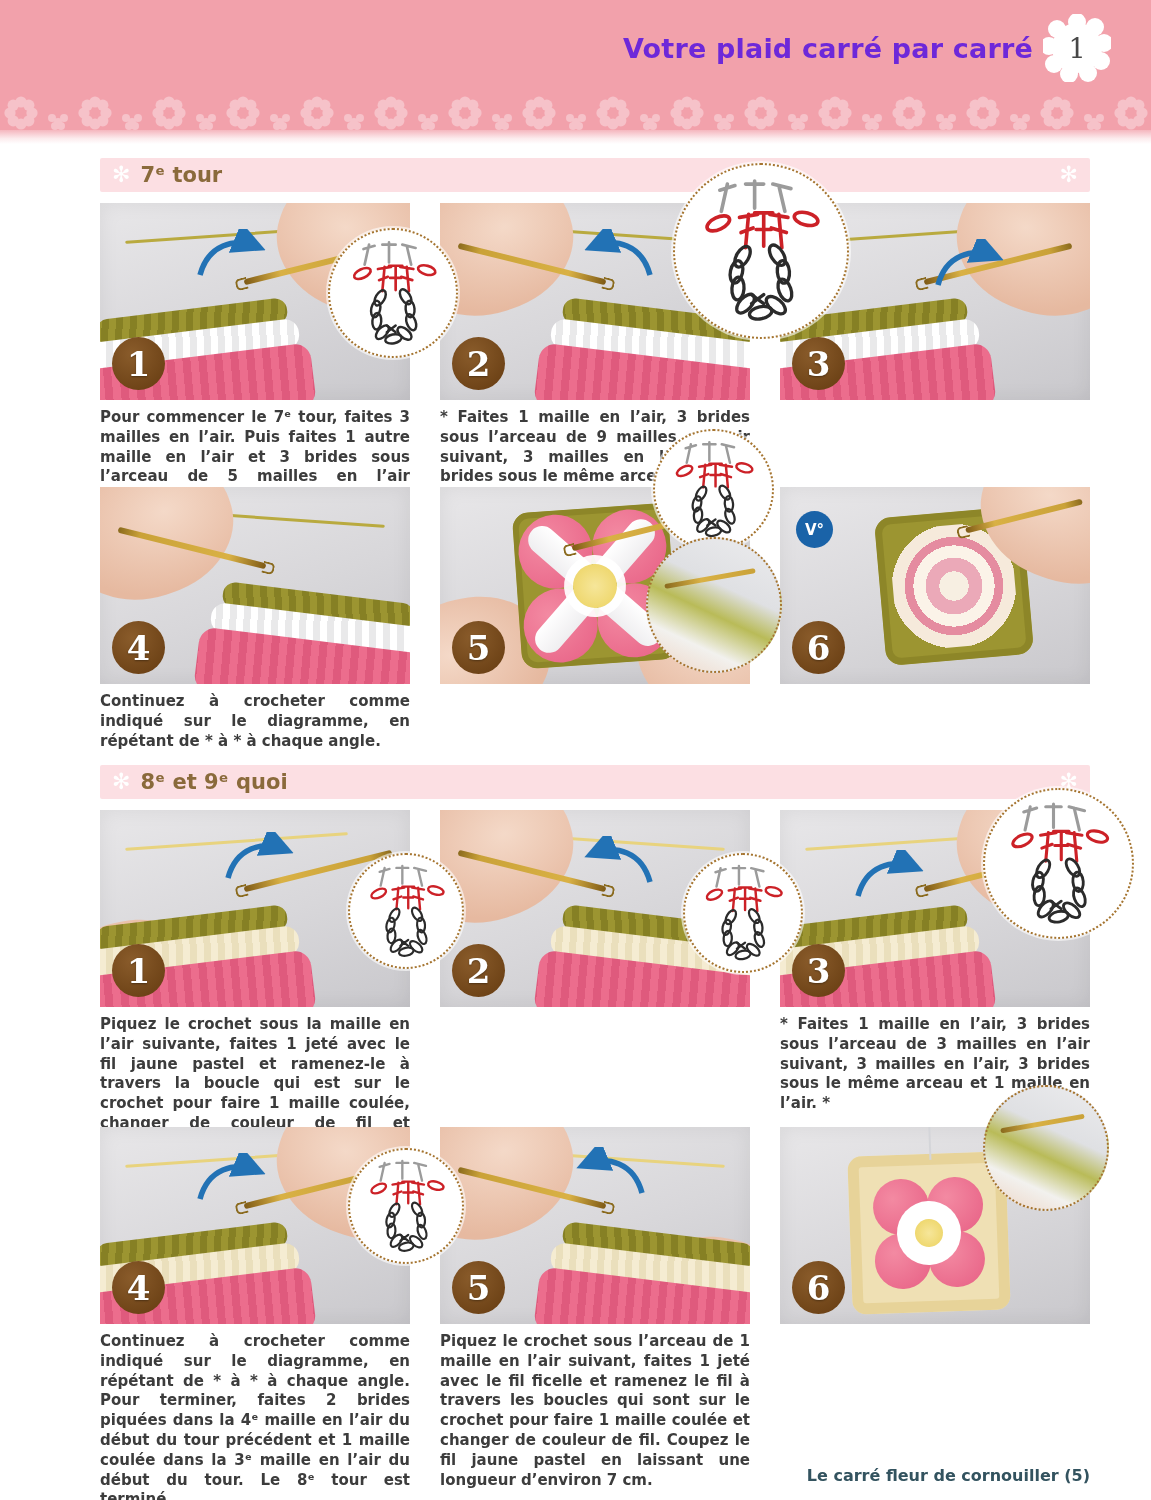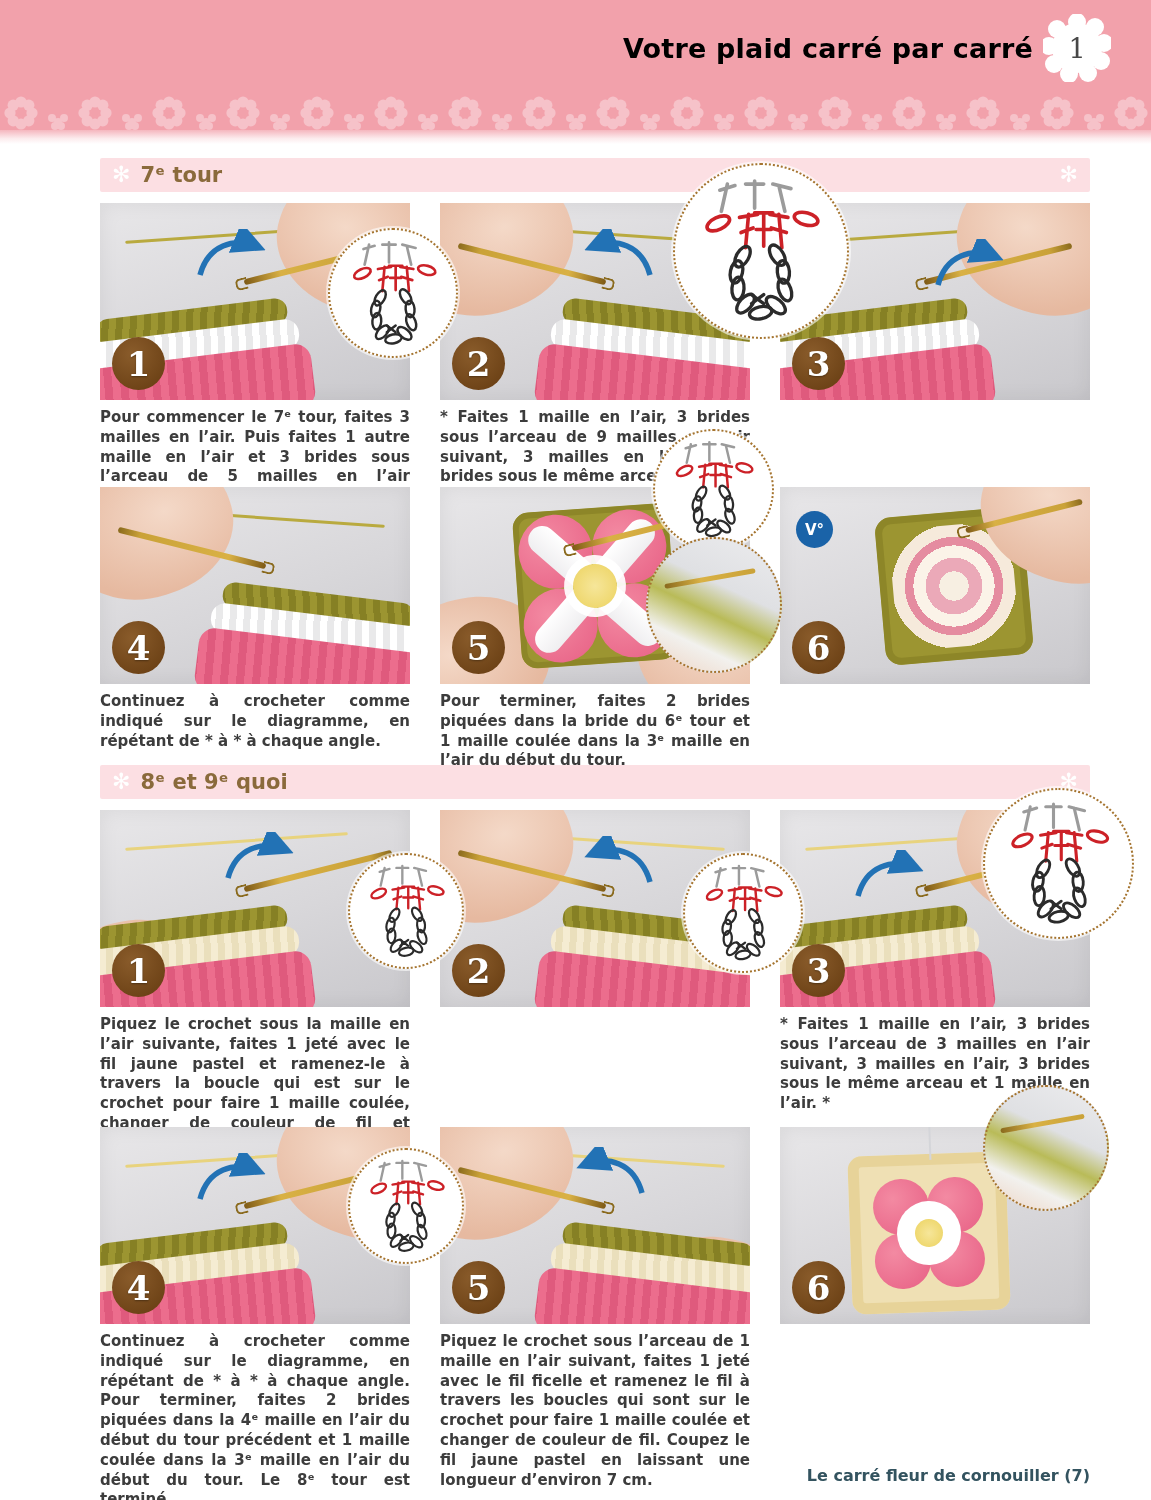--- a/index.html
+++ b/index.html
@@ -5,21 +5,21 @@
   html,body{margin:0;padding:0;}
   body{
     width:1151px;height:1500px;overflow:hidden;background:#ffffff;
     font-family:"DejaVu Sans","Liberation Sans",sans-serif;
     -webkit-font-smoothing:antialiased;
   }
   
   .header{position:relative;height:96px;background:#f2a1ab;}
   .header-title{
     position:absolute;right:118px;top:50%;transform:translateY(-50%);
-    font-size:27px;font-weight:700;color:#000000;letter-spacing:.2px;white-space:nowrap;
+    font-size:27px;font-weight:700;color:#6d28d9;letter-spacing:.2px;white-space:nowrap;
   }
   .page-badge{position:absolute;right:40px;top:14px;width:68px;height:68px;}
   .page-badge svg{position:absolute;inset:0;}
   .page-badge .num{
     position:absolute;inset:0;display:flex;align-items:center;justify-content:center;
     font-family:"DejaVu Serif","Liberation Serif",serif;font-size:27px;color:#474747;
   }
   .lace{display:block;}
   .lace-fade{height:14px;background:linear-gradient(#f5b6be,#fcebed 60%,#ffffff);}
   
@@ -336,21 +336,20 @@
           <div class="badge">
               <span>5</span>
             </div>
           <div class="inset inset--diagram" style="--x:213px;--y:-58px;--s:117px">
             <svg viewBox="0 0 100 100">
                 <use href="#diag"></use>
               </svg>
           </div>
           <div class="inset inset--photo" style="--x:206px;--y:50px;--s:132px"></div>
         </figure>
-        <p class="caption cap-h81">Pour terminer, faites 2 brides piquées dans la bride du 6ᵉ tour et 1 maille coulée dans la 3ᵉ maille en l’air du début du tour.</p>
       </div>
 
       <div class="cell">
         <figure class="photo">
           <div class="ph-clip">
               <div class="ph-scene">
             <div class="back-fig">
               <div class="back-inner"></div>
             </div>
             <div class="hand hr" style="right:-62px;top:-44px"></div>
@@ -536,14 +535,14 @@
             </div>
           <div class="inset inset--photo" style="--x:203px;--y:-42px;--s:122px"></div>
         </figure>
       </div>
 
     </div>
   </section>
 </div>
 
 <div class="footer">
-  <span>Le carré fleur de cornouiller (7)</span>
+  <span>Le carré fleur de cornouiller (5)</span>
 </div>
 
 </body></html>

